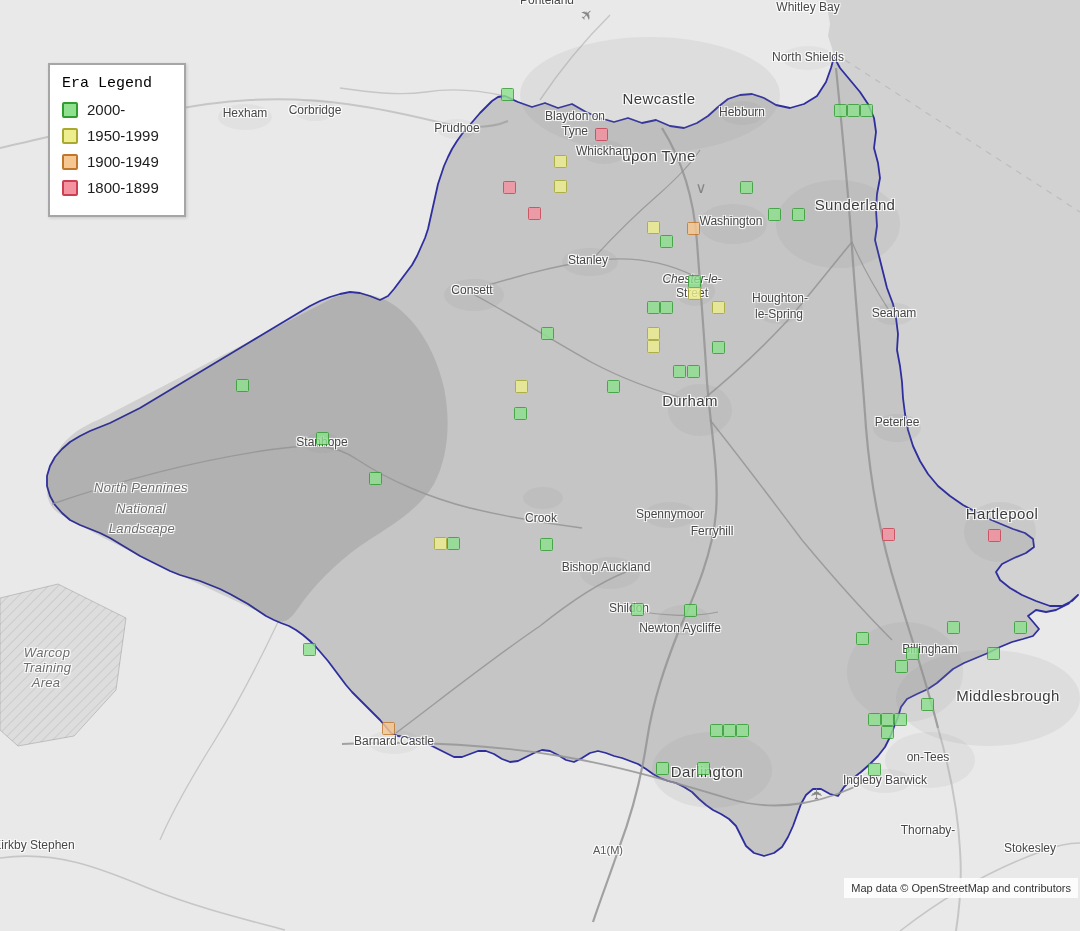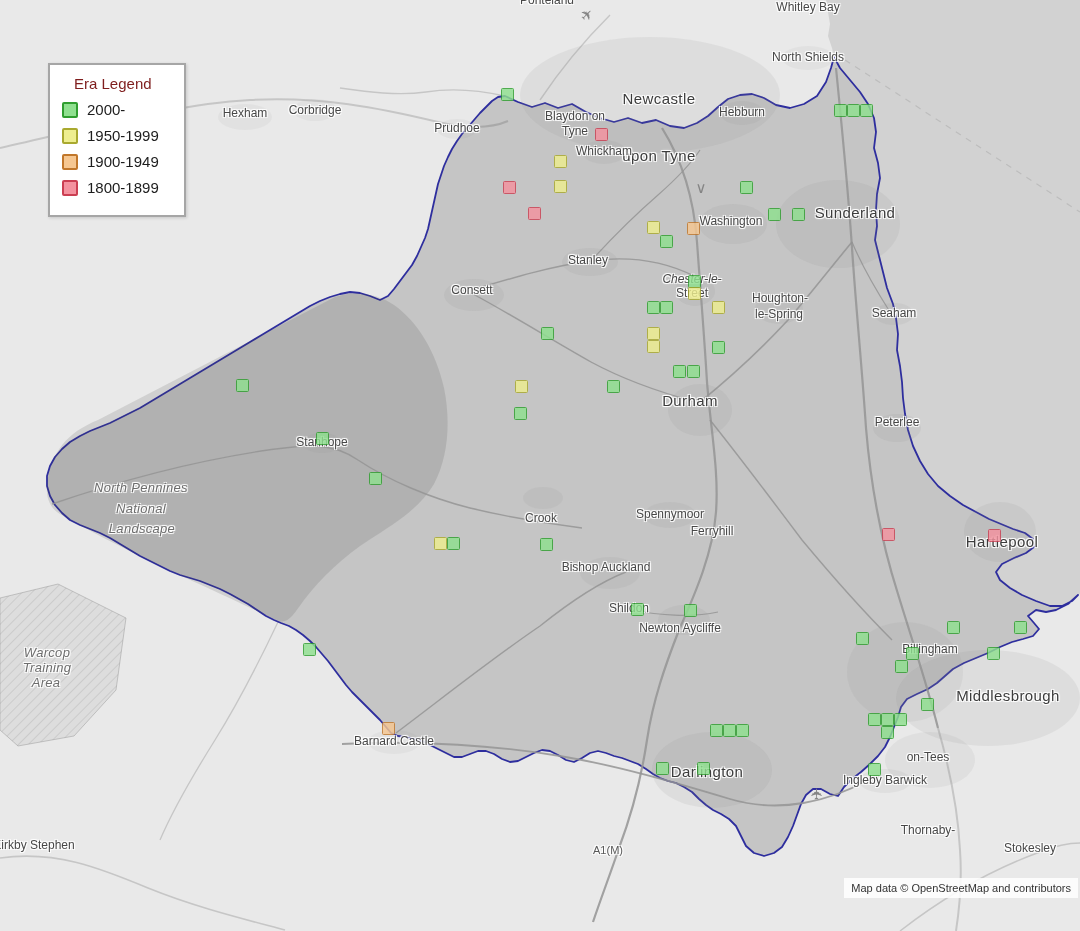--- a/index.html
+++ b/index.html
@@ -26,21 +26,21 @@
   }
   .marker{
     position:absolute;width:13px;height:13px;box-sizing:border-box;
     border:1.6px solid;border-radius:1.5px;opacity:.82;
   }
   .legend{
     position:absolute;left:48px;top:63px;width:138px;background:#ffffff;
     border:2px solid #a6a6a6;box-sizing:border-box;padding:8px 10px 10px 12px;
     box-shadow:1px 1px 3px rgba(0,0,0,.15);z-index:40;
   }
-  .legend-title{font-size:15px;color:#7f1d1d;margin:2px 0 6px 12px;}
+  .legend-title{font-size:15px;color:#000000;margin:2px 0 6px 0;font-family:Liberation Mono, monospace;}
   .legend-row{display:flex;align-items:center;margin:9px 0;}
   .swatch{
     width:16px;height:16px;box-sizing:border-box;border:2px solid;border-radius:2px;
     margin-right:9px;flex:0 0 auto;
   }
   .legend-label{font-size:15px;color:#1d1d1d;}
   .attribution{
     position:absolute;right:2px;bottom:33px;z-index:40;
     background:rgba(255,255,255,.85);padding:4px 7px;
     font-size:11px;color:#333;
@@ -124,23 +124,23 @@
       <ellipse cx="322" cy="443" rx="20" ry="10" fill-opacity=".10"></ellipse>
       <ellipse cx="670" cy="515" rx="26" ry="13" fill-opacity=".10"></ellipse>
       <ellipse cx="394" cy="742" rx="26" ry="12" fill-opacity=".08"></ellipse>
       <ellipse cx="885" cy="781" rx="26" ry="12" fill-opacity=".10"></ellipse>
     </g>
   </svg>
 
   <div class="layer" style="z-index:20">
       <span class="label city" style="left: 659px; top: 98px;">Newcastle</span>
       <span class="label city" style="left: 659px; top: 119px; margin-top: 36px;">upon Tyne</span>
-      <span class="label city" style="left: 855px; top: 212px; text-align: center;">Sunderland</span>
+      <span class="label city" style="left: 855px; top: 204px; text-align: center;">Sunderland</span>
       <span class="label city" style="left: 690px; top: 400px;">Durham</span>
-      <span class="label city" style="left: 1002px; top: 541px;">Hartlepool</span>
+      <span class="label city" style="left: 1002px; top: 513px;">Hartlepool</span>
       <span class="label city" style="left: 707px; top: 771px;">Darlington</span>
       <span class="label city" style="left: 980px; top: 695px; margin-left: 28px;">Middlesbrough</span>
       <span class="label town" style="left: 808px; top: 7px;">Whitley Bay</span>
       <span class="label town" style="left: 808px; top: 57px;">North Shields</span>
       <span class="label town" style="left: 547px; top: 0px;">Ponteland</span>
       <span class="label town" style="left: 245px; top: 113px;">Hexham</span>
       <span class="label town" style="left: 315px; top: 110px;">Corbridge</span>
       <span class="label town" style="left: 457px; top: 128px;">Prudhoe</span>
       <span class="label town" style="left: 575px; top: 116px;">Blaydon on</span>
       <span class="label town" style="left: 575px; top: 131px;">Tyne</span>

